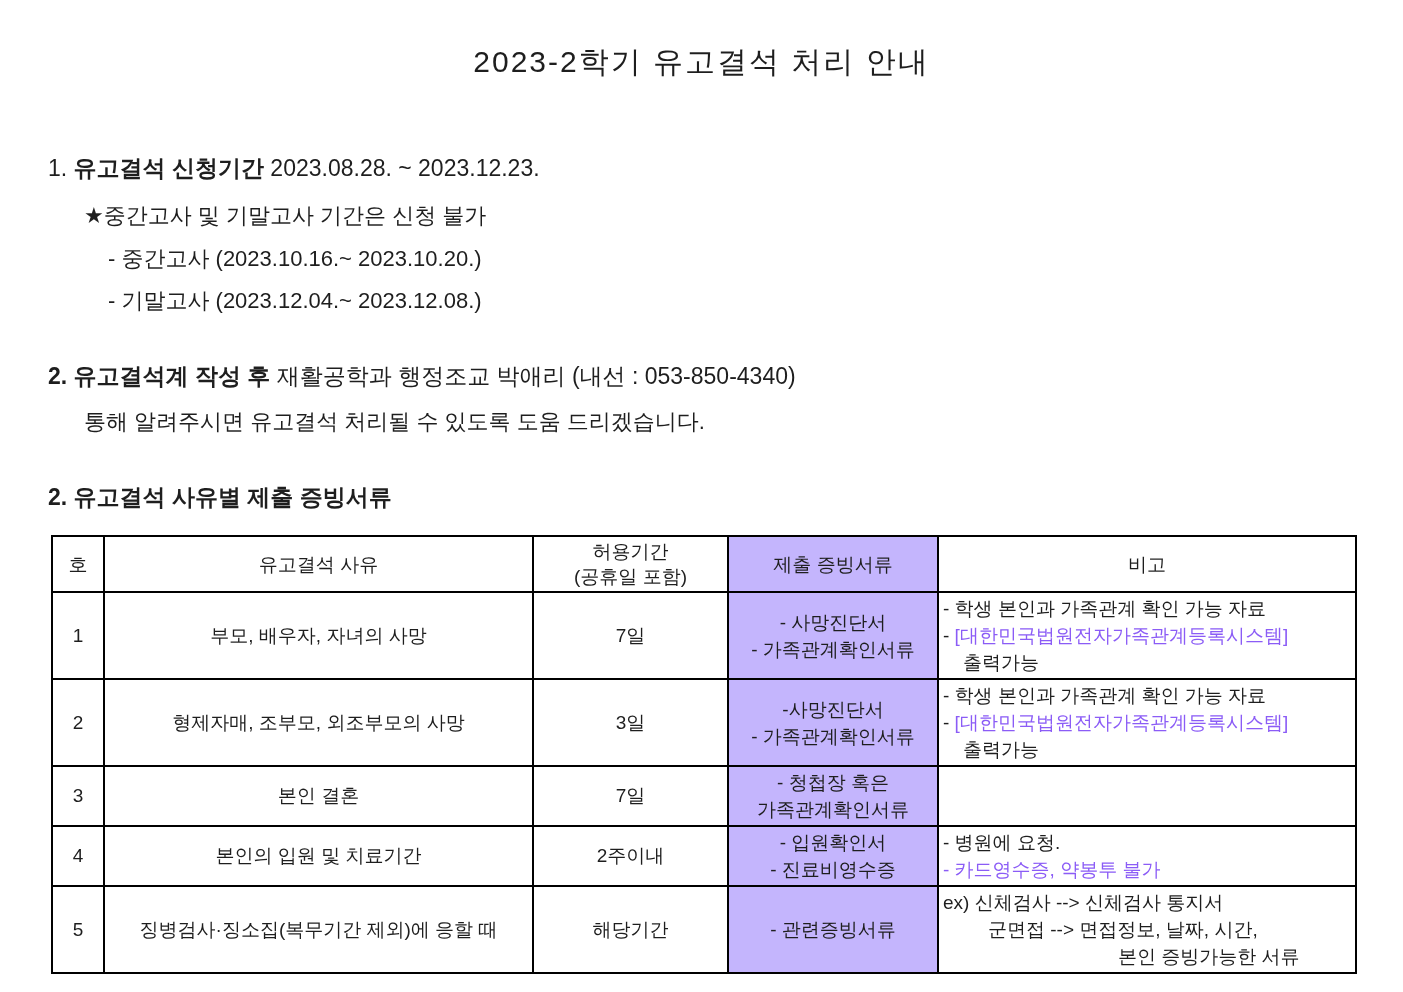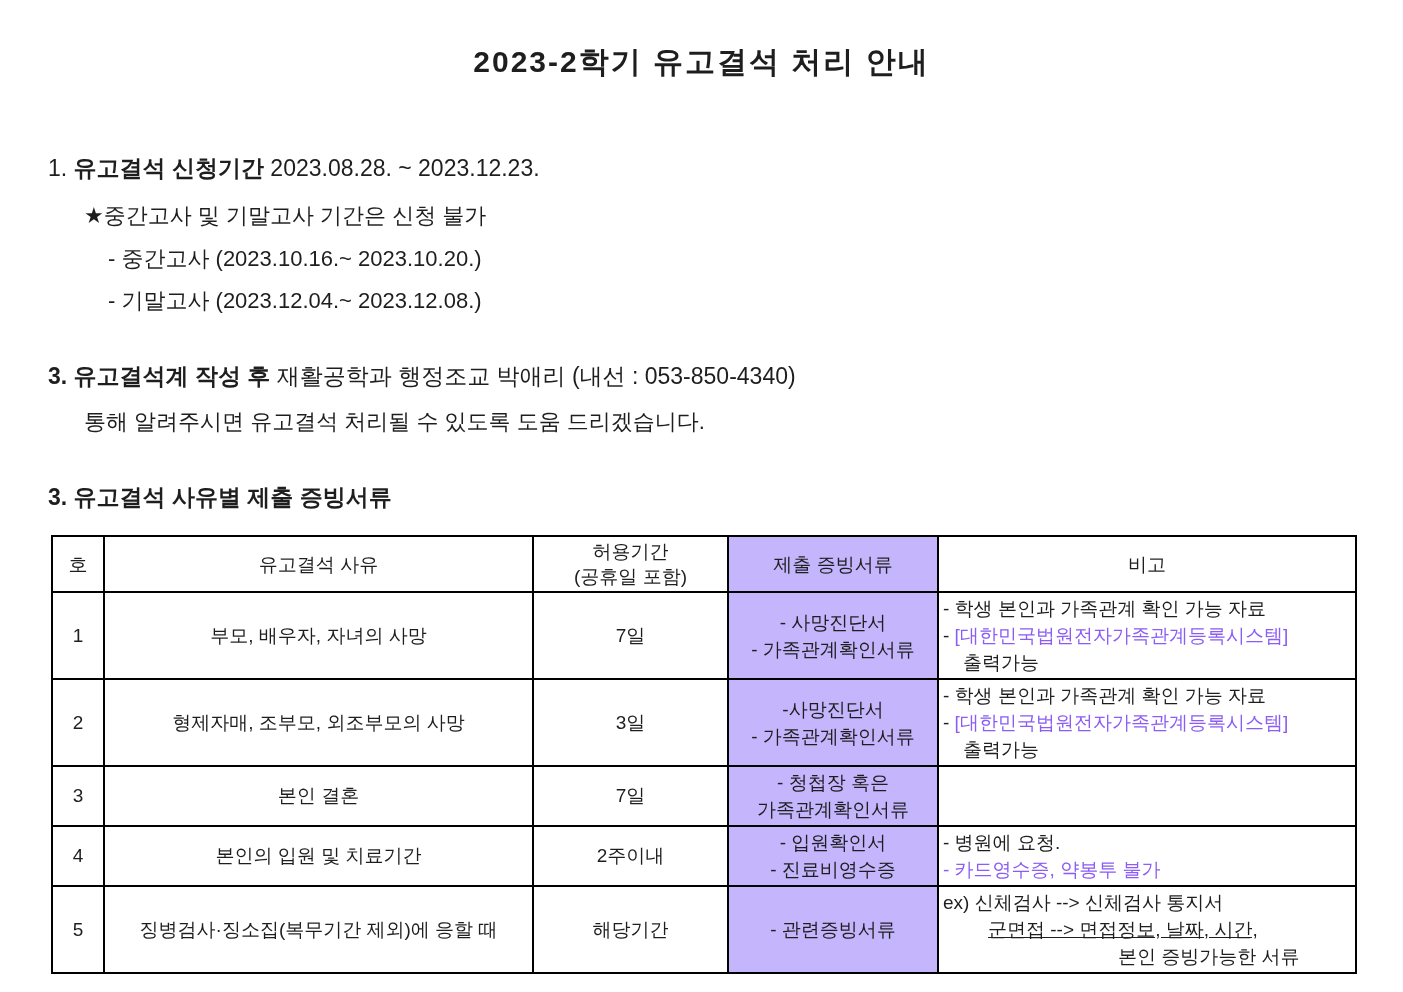--- a/index.html
+++ b/index.html
@@ -11,21 +11,21 @@
     position: relative;
     font-family: "Liberation Sans", "DejaVu Sans", sans-serif;
     color: #1e1e1e;
     overflow: hidden;
   }
   .page { position: absolute; inset: 0; }
 
   .doc-title {
     position: absolute; top: 42px; left: 0; width: 100%;
     text-align: center;
-    font-size: 30px; font-weight: bold; letter-spacing: 2px;
+    font-size: 30px; font-weight: normal; letter-spacing: 2px;
   }
 
   .line { position: absolute; white-space: nowrap; }
   .fs-head { font-size: 23px; }
   .fs-body { font-size: 22px; }
   .b { font-weight: bold; }
 
   .s1-head  { top: 153px; left: 48px; }
   .s1-star  { top: 201px; left: 84px; }
   .s1-item1 { top: 244px; left: 108px; }
@@ -71,25 +71,25 @@
   <div class="doc-title">2023-2학기 유고결석 처리 안내</div>
 
   <div class="line fs-head s1-head"><span>1. </span><span class="b">유고결석 신청기간</span><span> 2023.08.28. ~ 2023.12.23.</span></div>
 
   <div class="line fs-body s1-star">★중간고사 및 기말고사 기간은 신청 불가</div>
 
   <div class="line fs-body s1-item1">- 중간고사 (2023.10.16.~ 2023.10.20.)</div>
 
   <div class="line fs-body s1-item2">- 기말고사 (2023.12.04.~ 2023.12.08.)</div>
 
-  <div class="line fs-head s2-head"><span class="b">3. 유고결석계 작성 후 </span><span>재활공학과 행정조교 박애리 (내선 : 053-850-4340)</span></div>
+  <div class="line fs-head s2-head"><span class="b">2. 유고결석계 작성 후 </span><span>재활공학과 행정조교 박애리 (내선 : 053-850-4340)</span></div>
 
   <div class="line fs-body s2-line2">통해 알려주시면 유고결석 처리될 수 있도록 도움 드리겠습니다.</div>
 
-  <div class="line fs-head b s3-head">3. 유고결석 사유별 제출 증빙서류</div>
+  <div class="line fs-head b s3-head">2. 유고결석 사유별 제출 증빙서류</div>
 
   <table class="main">
     <colgroup>
       <col style="width:52px">
       <col style="width:429px">
       <col style="width:195px">
       <col style="width:210px">
       <col style="width:418px">
     </colgroup>
     <thead>
@@ -156,20 +156,20 @@
         </tr>
         <tr>
           <td class="c-no">5</td>
           <td class="c-reason">징병검사·징소집(복무기간 제외)에 응할 때</td>
           <td class="c-period">해당기간</td>
           <td class="c-docs yellow">
             <div>- 관련증빙서류</div>
           </td>
           <td class="c-remarks">
             <div><span>ex) 신체검사 --&gt; 신체검사 통지서</span></div>
-            <div style="padding-left: 45px; text-decoration: underline;"><span>군면접 --&gt; 면접정보, 날짜, 시간,</span></div>
+            <div style="padding-left: 45px;"><span>군면접 --&gt; 면접정보, 날짜, 시간,</span></div>
             <div style="padding-left: 175px;"><span>본인 증빙가능한 서류</span></div>
           </td>
         </tr>
       </tbody>
   </table>
 
 </div>
 
 </body></html>

